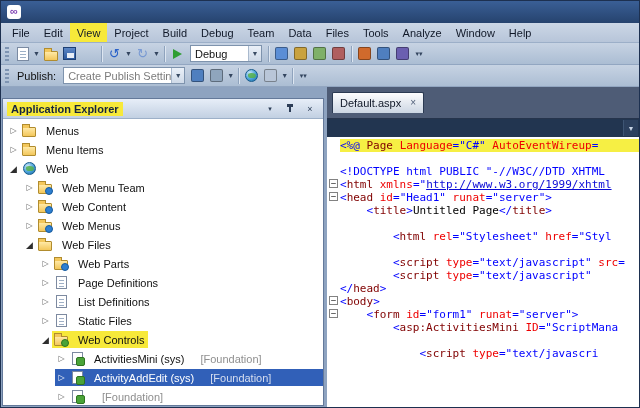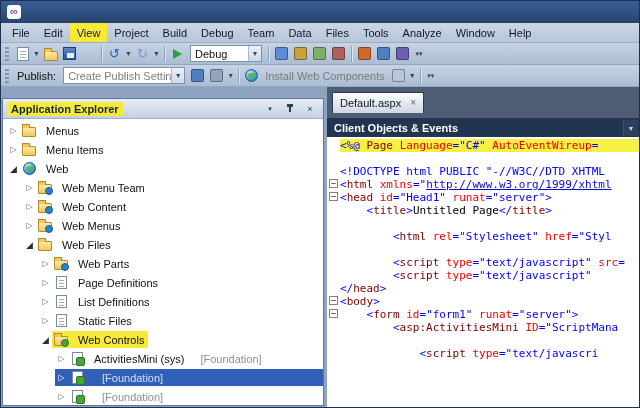--- a/index.html
+++ b/index.html
@@ -199,21 +199,20 @@
         <div class="ig-gen" style="background: rgb(79, 127, 191);"></div>
       </div>
       <div class="tb-icon">
         <div class="ig-gen" style="background: rgb(143, 165, 189);"></div>
       </div>
       <div class="tb-dd">▼</div>
       <div class="tb-sep"></div>
       <div class="tb-icon">
         <div class="ig-globe"></div>
       </div>
-      <div class="tb-label muted">Install Web Components</div>
       <div class="tb-icon">
         <div class="ig-gen" style="background: rgb(185, 198, 216);"></div>
       </div>
       <div class="tb-dd">▼</div>
       <div class="tb-sep"></div>
       <div class="tb-overflow">▾▾</div>
     </div>
 
   <div class="workspace">
 
@@ -362,20 +361,21 @@
               <span class="tr-suffix">[Foundation]</span>
             </div>
           </div>
           <div class="tree-row selected">
             <div class="tr-indent" style="width: 52px;"></div>
             <div class="tr-body">
               <div class="tr-exp">▷</div>
               <div class="tr-icon">
                 <div class="ti ti-ctrl"></div>
               </div>
+              <span class="tr-label">ActivityAddEdit (sys)</span>
               <span class="tr-suffix">[Foundation]</span>
             </div>
           </div>
           <div class="tree-row">
             <div class="tr-indent" style="width: 52px;"></div>
             <div class="tr-body">
               <div class="tr-exp">▷</div>
               <div class="tr-icon">
                 <div class="ti ti-ctrl"></div>
               </div>
@@ -387,21 +387,20 @@
 
     <div class="editor">
       <div class="tab-strip">
         <div class="tab">
           <span>Default.aspx</span>
           <span class="tab-close">×</span>
         </div>
       </div>
       <div class="editor-body">
         <div class="obj-bar">
-          <span>Client Objects &amp; Events</span>
           <span class="obj-dd">▼</span>
         </div>
         <div class="code" id="code">
             <div class="code-line">
               <div class="cl-margin"></div>
               <div class="cl-text directive"><span class="cd-d">&lt;%@ </span><span class="cd-tag">Page</span><span class="cd-txt"> </span><span class="cd-attr">Language</span><span class="cd-d">=</span><span class="cd-val">"C#"</span><span class="cd-txt"> </span><span class="cd-attr">AutoEventWireup</span><span class="cd-d">=</span></div>
             </div>
             <div class="code-line">
               <div class="cl-margin"></div>
               <div class="cl-text"></div>

